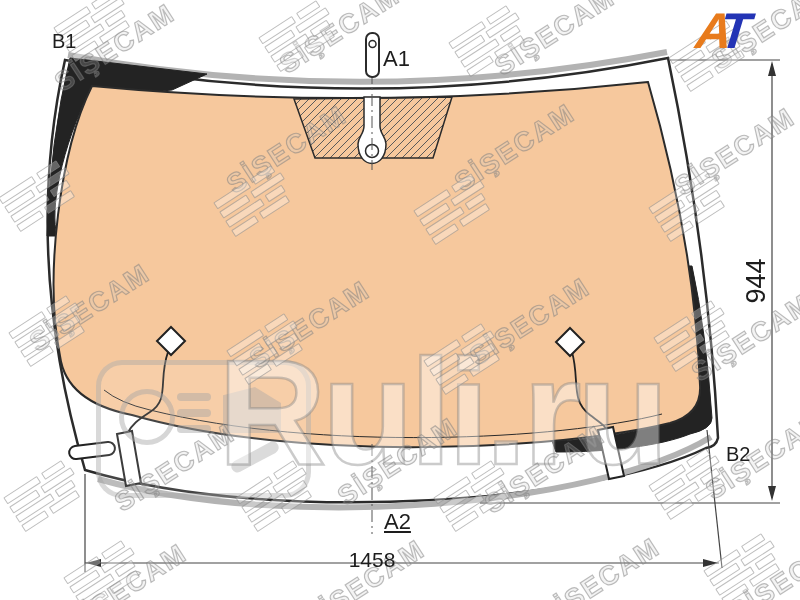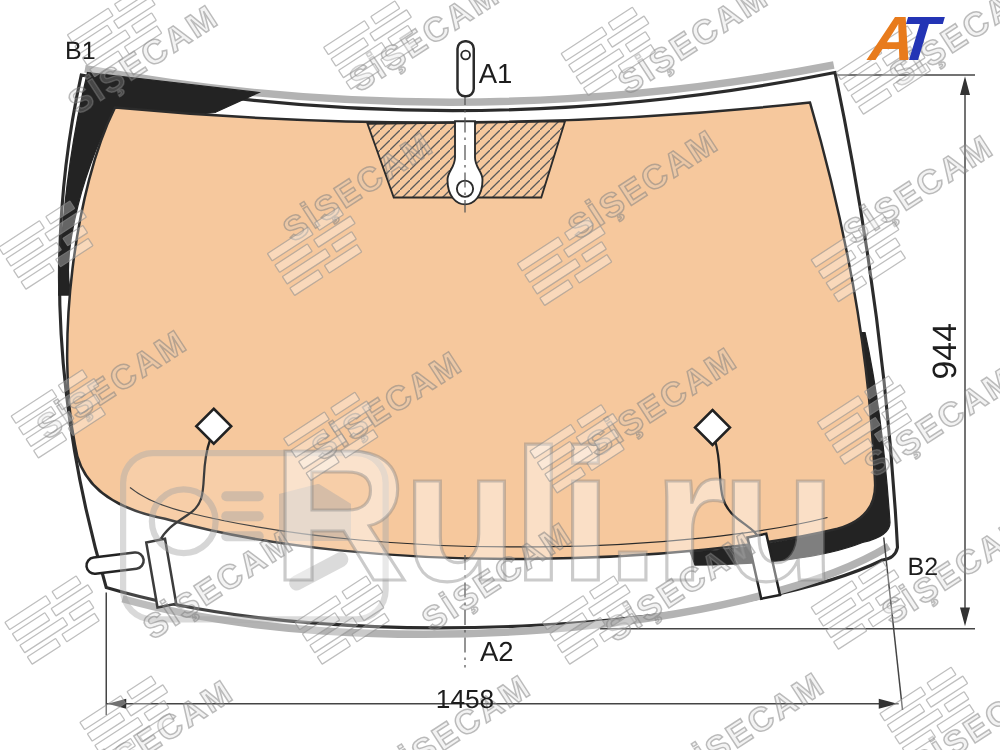--- a/index.html
+++ b/index.html
@@ -28,21 +28,21 @@
   .rl-door{position:absolute;left:122px;top:22px;width:58px;height:46px;
            background:rgba(165,165,165,0.40);
            clip-path:polygon(0 18%,55% 0,100% 35%,100% 100%,0 100%,0 18%);}
   .rl-shock{position:absolute;left:128px;top:86px;width:52px;height:12px;border-radius:6px;
             background:rgba(165,165,165,0.40);transform:rotate(-28deg);}
   
   .lbl{position:absolute;color:#1d1d1d;z-index:8;white-space:nowrap;}
   #lbl-b1{left:52px;top:30px;font-size:20px;}
   #lbl-a1{left:383px;top:46px;font-size:22px;}
   #lbl-b2{left:726px;top:443px;font-size:20px;}
-  #lbl-a2{left:384px;top:509px;font-size:22px;}
+  #lbl-a2{left:384px;top:509px;font-size:22px;text-decoration:underline;}
   #lbl-dim-h{left:756px;top:281px;font-size:27px;transform:translate(-50%,-50%) rotate(-90deg);}
   #lbl-dim-w{left:372px;top:548px;font-size:21px;transform:translate(-50%,0);}
   #lbl-part{left:494px;top:391px;font-size:20px;letter-spacing:0.5px;color:#3a3a42;
             transform:translate(-50%,-50%);}
   
   #at-logo{position:absolute;left:694px;top:0px;width:80px;height:60px;z-index:9;}
   #at-logo .t{position:absolute;left:26px;top:2px;font-size:50px;font-weight:900;
               font-style:italic;color:#2334b5;transform:skewX(-6deg);}
   #at-logo .a{position:absolute;left:2px;top:2px;font-size:50px;font-weight:900;
               font-style:italic;color:#e87b1c;transform:skewX(-6deg);}

